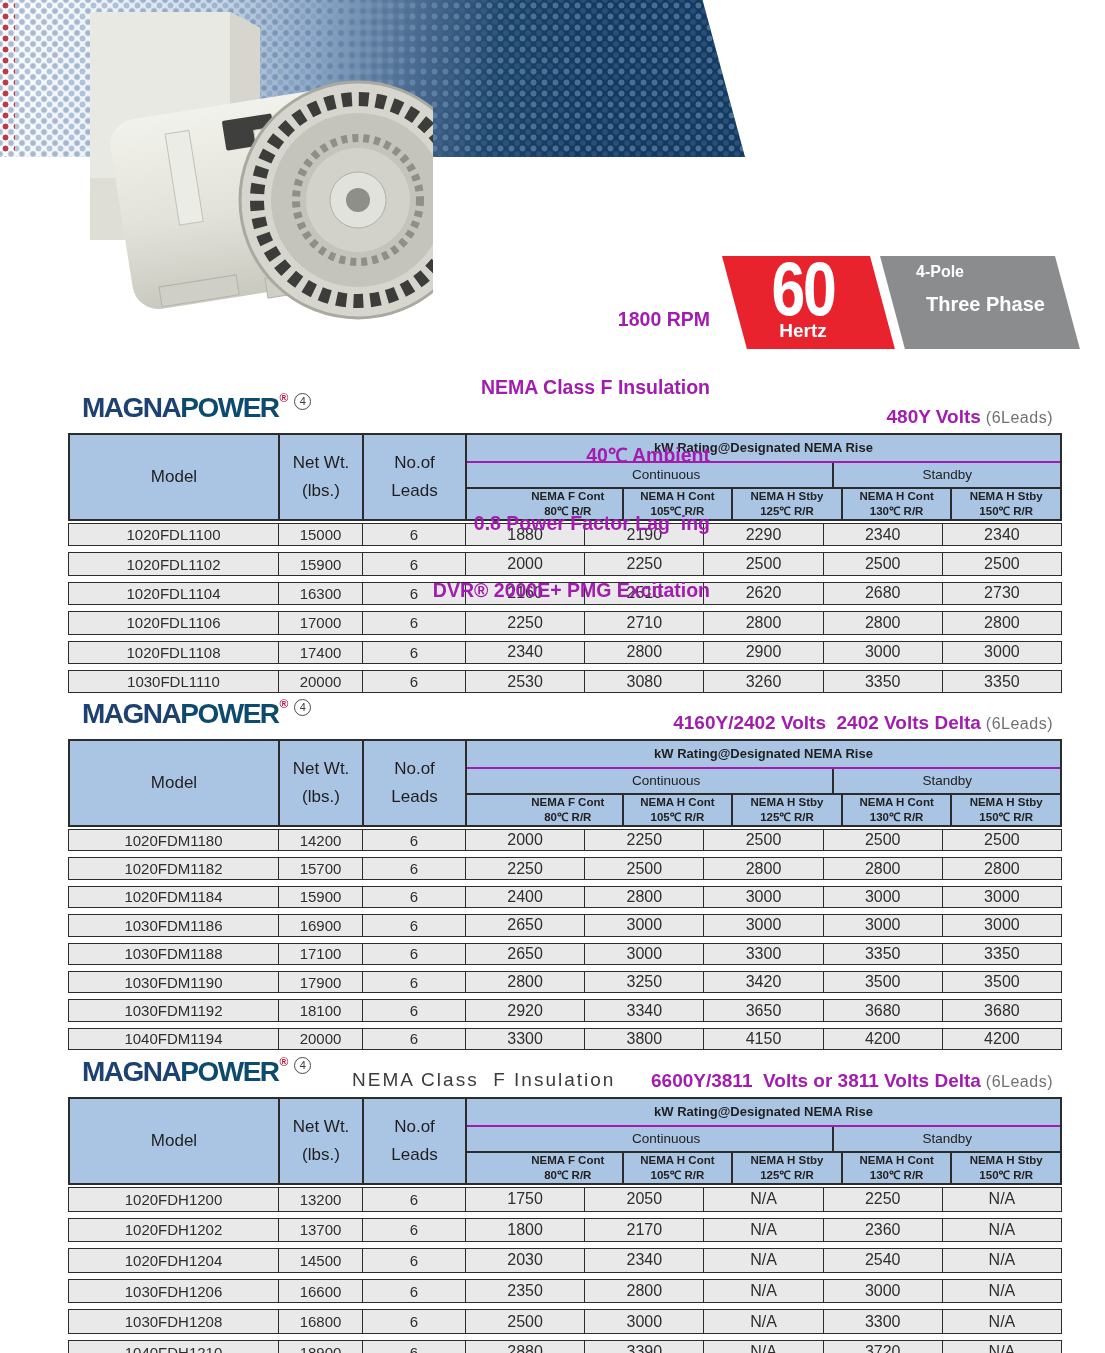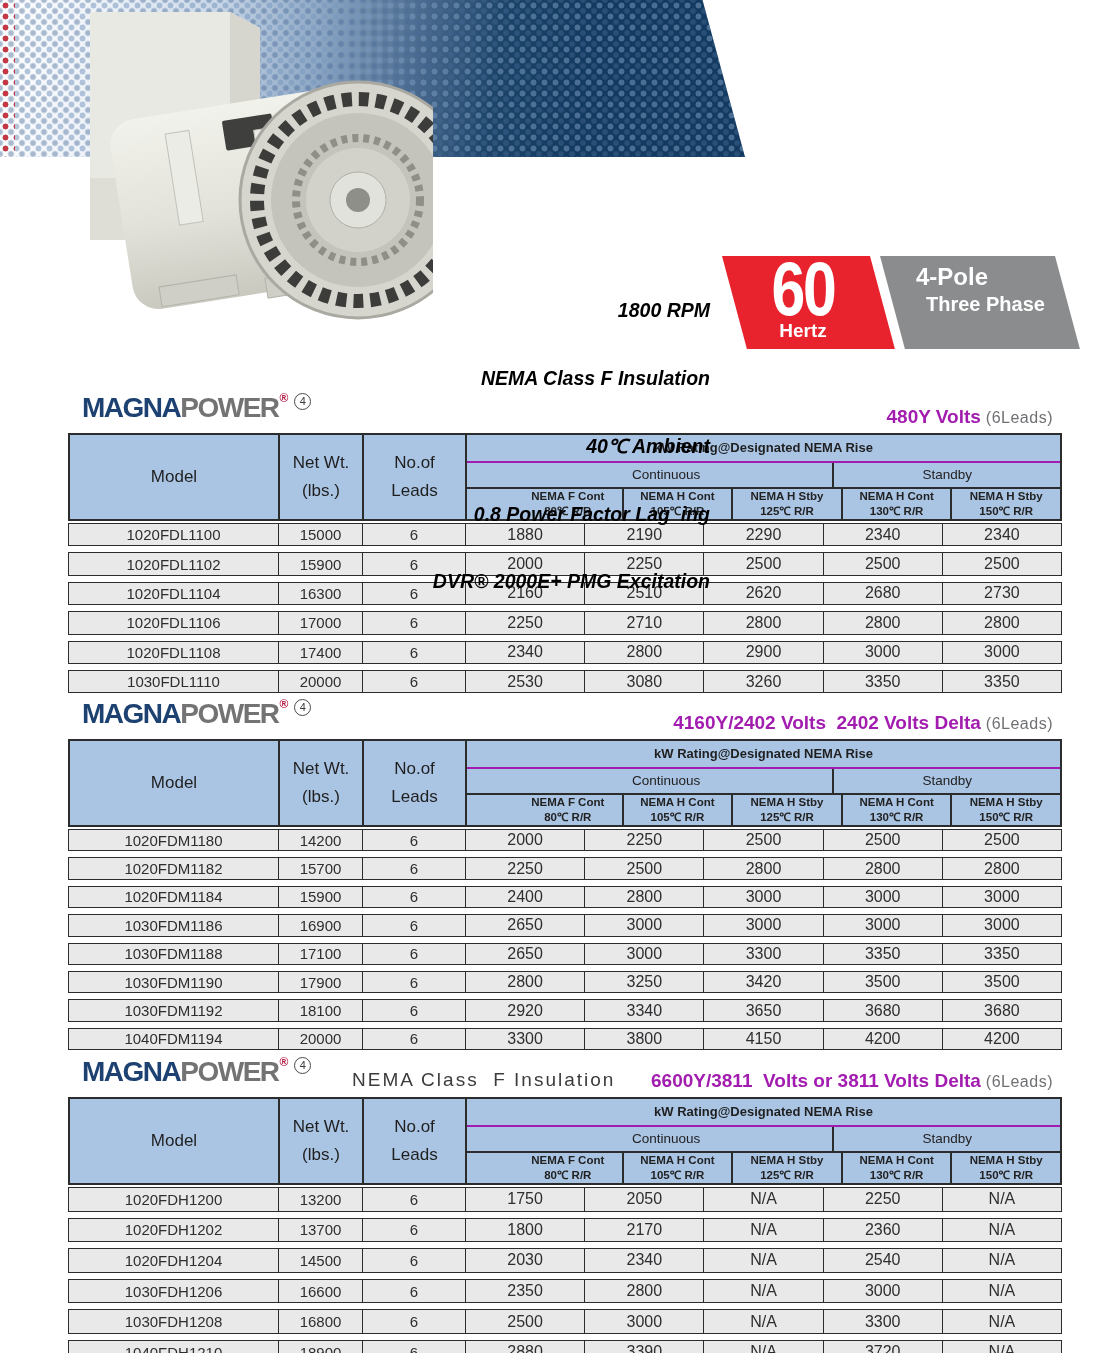--- a/index.html
+++ b/index.html
@@ -14,45 +14,45 @@
       radial-gradient(circle, rgba(120,152,190,0.55) 2.7px, transparent 3.3px),
       radial-gradient(circle, rgba(70,105,150,0.45) 2.7px, transparent 3.3px),
       linear-gradient(97deg,#ffffff 0%,#eef3f9 14%,#ccd9e9 28%,#8fa9c6 42%,#48688c 56%,#1b4468 66%,#12395f 78%,#12395f 100%);
     background-size:11px 11px,11px 11px,100% 100%;
     background-position:0 0,5.5px 5.5px,0 0;}
   .dotband::after{content:"";position:absolute;left:0;top:0;width:15px;height:100%;
     background:radial-gradient(circle, rgba(200,30,40,0.85) 2.6px, transparent 3.2px);
     background-size:11px 11px;}
   .generator{position:absolute;left:28px;top:2px;z-index:2;}
 
-  .specs{position:absolute;top:254px;right:395px;width:430px;text-align:right;z-index:3;
-    font-size:19.5px;font-weight:700;color:#000000;line-height:22.6px;white-space:pre;font-style:italic;}
+  .specs{position:absolute;top:263px;right:395px;width:430px;text-align:right;z-index:3;
+    font-size:19.5px;font-weight:700;color:#a21caf;line-height:22.6px;white-space:pre;}
 
   .badge{position:absolute;top:256px;height:93px;z-index:3;color:#fff;}
   .badge .bg{position:absolute;inset:0;transform:skewX(15deg);transform-origin:top left;}
   .badge-red{left:722px;width:148px;}
   .badge-red .bg{background:#e8232e;}
   .badge-gray{left:880px;width:175px;}
   .badge-gray .bg{background:#8a8c8e;}
   .badge .inner{position:relative;width:100%;height:100%;}
   .hz-val{position:absolute;left:14px;right:0;top:-2px;text-align:center;
     font-size:76px;font-weight:700;letter-spacing:-3px;line-height:70px;
     transform:scaleX(0.8);transform-origin:center;}
   .hz-unit{position:absolute;left:14px;right:0;top:64px;text-align:center;
     font-size:19px;font-weight:700;}
-  .pole-l1{position:absolute;left:36px;top:7px;font-size:24px;font-weight:700;}
+  .pole-l1{position:absolute;left:36px;top:7px;font-size:16px;font-weight:700;}
   .pole-l2{position:absolute;left:46px;top:37px;font-size:20px;font-weight:700;}
 
   
   .sec{position:absolute;left:0;width:1105px;}
   .s1{top:392px;} .s2{top:698px;} .s3{top:1056px;}
   .sec-head{position:relative;height:41px;}
   .logo{position:absolute;left:82px;top:0;font-size:28px;font-weight:700;letter-spacing:-1.5px;white-space:nowrap;}
   .magna{color:#1d4170;}
-  .power{color:#737373;}
+  .power{color:#0c4a6e;}
   .reg{color:#b01c45;font-size:12px;vertical-align:top;letter-spacing:0;margin-left:1px;line-height:1;}
   .circ4{display:inline-block;width:15px;height:15px;border:1.2px solid #4a4a4a;border-radius:50%;
     color:#3a3a3a;font-size:11px;font-weight:400;line-height:14px;text-align:center;
     vertical-align:top;margin-left:6px;margin-top:1px;letter-spacing:0;}
   .sec-note{position:absolute;left:352px;bottom:6px;font-size:19px;color:#3c3c3e;
     letter-spacing:2px;white-space:pre;}
   .sec-title{position:absolute;right:52px;bottom:5px;white-space:pre;}
   .tb{font-size:19px;font-weight:700;color:#a21caf;}
   .tl{font-size:16px;font-weight:400;color:#6f7073;letter-spacing:0.5px;}
 

